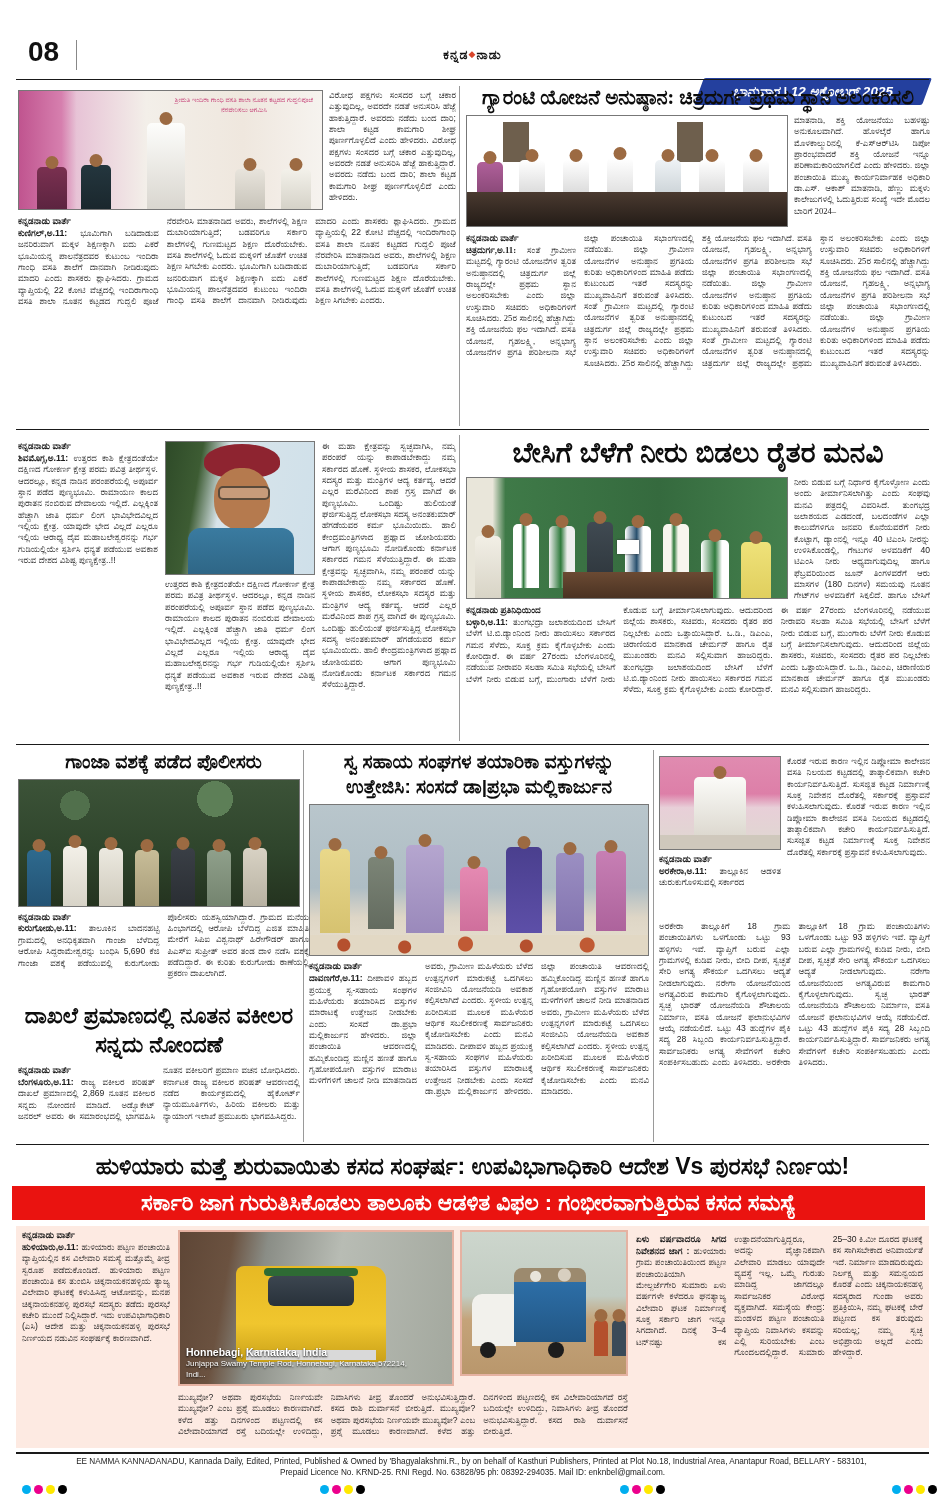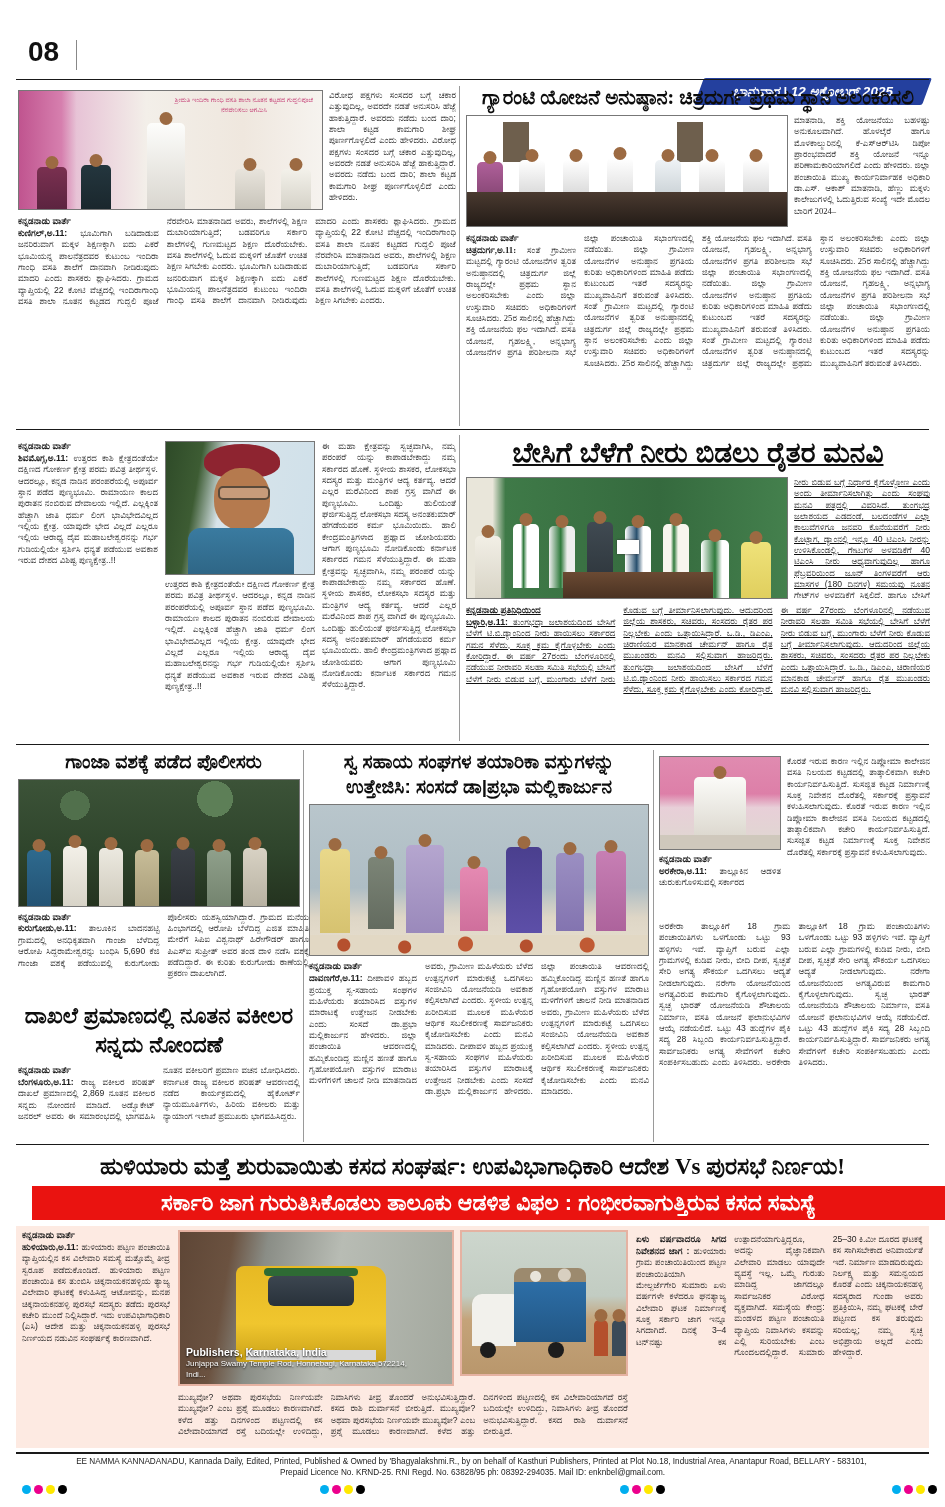--- a/index.html
+++ b/index.html
@@ -39,20 +39,23 @@
   .ftr{font-size:8.2px;text-align:center;color:#222;line-height:1.35;}
 </style>
 </head>
 <body>
 
 <div class="page">
 
   <div class="abs" style="left:0;top:34px;width:100%;height:46px;">
     <div class="abs" style="left:28px;top:2px;font-size:28px;font-weight:bold;">08</div>
     <div class="abs" style="left:76px;top:6px;width:1px;height:30px;background:#888;"></div>
+    <div class="abs" style="left:0;right:0;top:14px;text-align:center;font-weight:bold;font-size:12.5px;letter-spacing:1px;">
+      <span>ಕನ್ನಡ</span><span style="color:#d8452a;font-size:9px;vertical-align:2px;">◆</span><span>ನಾಡು</span>
+    </div>
     <div class="datebox">
       <span>ಭಾನುವಾರ | 12 ಅಕ್ಟೋಬರ್ 2025</span>
     </div>
   </div>
   <div class="rule-h" style="left:16px;top:79px;width:913px;"></div>
 
   <div class="abs" style="left:18px;top:84px;width:438px;height:342px;">
     <div style="display:flex;gap:6px;margin-top:6px;">
       <div class="photo" style="width:305px;height:120px;flex:none;
            background:linear-gradient(90deg,#c0548f 0%,#d67fae 14%,#e7c3d6 19%,#f3efe9 42%,#efe7de 74%,#f6f3ef 100%);">
@@ -117,21 +120,21 @@
           <div class="abs" style="left:22px;top:86px;width:106px;height:48px;border-radius:12px 12px 0 0;background:linear-gradient(#3a7ba0,#2e6585);"></div>
         </div>
         <div class="bd" style="height:124px;margin-top:4px;">ಉತ್ತರದ ಕಾಶಿ ಕ್ಷೇತ್ರದಂತೆಯೇ ದಕ್ಷಿಣದ ಗೋಕರ್ಣ ಕ್ಷೇತ್ರ ಪರಮ ಪವಿತ್ರ ತೀರ್ಥಸ್ಥಳ. ಆದರಲ್ಲೂ, ಕನ್ನಡ ನಾಡಿನ ಪರಂಪರೆಯಲ್ಲಿ ಅಪೂರ್ವ ಸ್ಥಾನ ಪಡೆದ ಪುಣ್ಯಭೂಮಿ. ರಾಮಾಯಣ ಕಾಲದ ಪುರಾತನ ನಂಬಿರುವ ದೇವಾಲಯ ಇಲ್ಲಿದೆ. ಎಲ್ಲಕ್ಕಿಂತ ಹೆಚ್ಚಾಗಿ ಜಾತಿ ಧರ್ಮ ಲಿಂಗ ಭಾವಿಭೇದವಿಲ್ಲದ ಇಲ್ಲಿಯ ಕ್ಷೇತ್ರ. ಯಾವುದೇ ಭೇದ ವಿಲ್ಲದೆ ಎಲ್ಲರೂ ಇಲ್ಲಿಯ ಆರಾಧ್ಯ ದೈವ ಮಹಾಬಲೇಶ್ವರನನ್ನು ಗರ್ಭ ಗುಡಿಯಲ್ಲಿಯೇ ಸ್ಪರ್ಶಿಸಿ ಧನ್ಯತೆ ಪಡೆಯುವ ಅವಕಾಶ ಇರುವ ದೇಶದ ವಿಶಿಷ್ಟ ಪುಣ್ಯಕ್ಷೇತ್ರ..!!</div>
       </div>
       <div class="bd" style="flex:1;height:264px;">ಈ ಮಹಾ ಕ್ಷೇತ್ರವನ್ನು ಸ್ವಚ್ಛವಾಗಿಸಿ, ನಮ್ಮ ಪರಂಪರೆ ಯನ್ನು ಕಾಪಾಡಬೇಕಾದ್ದು ನಮ್ಮ ಸರ್ಕಾರದ ಹೊಣೆ. ಸ್ಥಳೀಯ ಶಾಸಕರ, ಲೋಕಸಭಾ ಸದಸ್ಯರ ಮತ್ತು ಮಂತ್ರಿಗಳ ಆದ್ಯ ಕರ್ತವ್ಯ. ಆದರೆ ಎಲ್ಲರ ಮರೆವಿನಿಂದ ಶಾಪ ಗ್ರಸ್ತ ವಾಗಿದೆ ಈ ಪುಣ್ಯಭೂಮಿ. ಒಂದಿಷ್ಟು ಹುಲಿಯಂತೆ ಘರ್ಜಿಸುತ್ತಿದ್ದ ಲೋಕಸಭಾ ಸದಸ್ಯ ಅನಂತಕುಮಾರ್ ಹೆಗಡೆಯವರ ಕರ್ಮ ಭೂಮಿಯಿದು. ಹಾಲಿ ಕೇಂದ್ರಮಂತ್ರಿಗಳಾದ ಪ್ರಹ್ಲಾದ ಜೋಶಿಯವರು ಆಗಾಗ ಪುಣ್ಯಭೂಮಿ ನೋಡಿಕೊಂಡು ಕರ್ನಾಟಕ ಸರ್ಕಾರದ ಗಮನ ಸೆಳೆಯುತ್ತಿದ್ದಾರೆ. ಈ ಮಹಾ ಕ್ಷೇತ್ರವನ್ನು ಸ್ವಚ್ಛವಾಗಿಸಿ, ನಮ್ಮ ಪರಂಪರೆ ಯನ್ನು ಕಾಪಾಡಬೇಕಾದ್ದು ನಮ್ಮ ಸರ್ಕಾರದ ಹೊಣೆ. ಸ್ಥಳೀಯ ಶಾಸಕರ, ಲೋಕಸಭಾ ಸದಸ್ಯರ ಮತ್ತು ಮಂತ್ರಿಗಳ ಆದ್ಯ ಕರ್ತವ್ಯ. ಆದರೆ ಎಲ್ಲರ ಮರೆವಿನಿಂದ ಶಾಪ ಗ್ರಸ್ತ ವಾಗಿದೆ ಈ ಪುಣ್ಯಭೂಮಿ. ಒಂದಿಷ್ಟು ಹುಲಿಯಂತೆ ಘರ್ಜಿಸುತ್ತಿದ್ದ ಲೋಕಸಭಾ ಸದಸ್ಯ ಅನಂತಕುಮಾರ್ ಹೆಗಡೆಯವರ ಕರ್ಮ ಭೂಮಿಯಿದು. ಹಾಲಿ ಕೇಂದ್ರಮಂತ್ರಿಗಳಾದ ಪ್ರಹ್ಲಾದ ಜೋಶಿಯವರು ಆಗಾಗ ಪುಣ್ಯಭೂಮಿ ನೋಡಿಕೊಂಡು ಕರ್ನಾಟಕ ಸರ್ಕಾರದ ಗಮನ ಸೆಳೆಯುತ್ತಿದ್ದಾರೆ.</div>
     </div>
   </div>
 
   <div class="rule-v" style="left:459px;top:435px;height:306px;"></div>
 
-  <div class="abs" style="left:466px;top:435px;width:464px;height:306px;text-decoration:underline;">
+  <div class="abs" style="left:466px;top:435px;width:464px;height:306px;">
     <h2 class="hl hl4">ಬೇಸಿಗೆ ಬೆಳೆಗೆ ನೀರು ಬಿಡಲು ರೈತರ ಮನವಿ</h2>
     <div style="display:flex;gap:6px;margin-top:7px;">
       <div class="photo" style="width:322px;height:122px;flex:none;
            background:linear-gradient(90deg,#e9e6da 0%,#e9e6da 8%,#3f7a48 12%,#356a3e 60%,#44804d 100%);">
         <div class="person" style="left:8px;bottom:0;width:26px;height:62px;background:linear-gradient(#f2efe6,#d8d4c6);"></div>
         <div class="person" style="left:46px;bottom:10px;width:26px;height:64px;background:linear-gradient(90deg,#fff 30%,#2f7a3c 40%,#fff 55%);"></div>
         <div class="person" style="left:82px;bottom:10px;width:26px;height:62px;background:linear-gradient(90deg,#eee,#2f7a3c 45%,#eee 70%);"></div>
         <div class="person" style="left:120px;bottom:10px;width:26px;height:66px;background:linear-gradient(#404a52,#2c343a);"></div>
         <div class="person" style="left:158px;bottom:10px;width:26px;height:62px;background:linear-gradient(90deg,#fff,#28506e 45%,#fff 70%);"></div>
         <div class="person" style="left:196px;bottom:10px;width:26px;height:64px;background:linear-gradient(90deg,#f7f5ee 30%,#2f7a3c 42%,#f7f5ee 58%);"></div>
@@ -218,40 +221,40 @@
           <span>ತಾಲ್ಲೂಕಿನ ಆಡಳಿತ ಚುರುಕುಗೊಳಿಸುವಲ್ಲಿ ಸರ್ಕಾರದ</span>
         </div>
       </div>
       <div class="bd" style="flex:1;height:160px;">ಕೊರತೆ ಇರುವ ಕಾರಣ ಇಲ್ಲಿನ ಡಿಪ್ಲೋಮಾ ಕಾಲೇಜಿನ ವಸತಿ ನಿಲಯದ ಕಟ್ಟಡದಲ್ಲಿ ತಾತ್ಕಾಲಿಕವಾಗಿ ಕಚೇರಿ ಕಾರ್ಯನಿರ್ವಹಿಸುತ್ತಿದೆ. ಸುಸಜ್ಜಿತ ಕಟ್ಟಡ ನಿರ್ಮಾಣಕ್ಕೆ ಸೂಕ್ತ ನಿವೇಶನ ದೊರೆತಲ್ಲಿ ಸರ್ಕಾರಕ್ಕೆ ಪ್ರಸ್ತಾವನೆ ಕಳುಹಿಸಲಾಗುವುದು. ಕೊರತೆ ಇರುವ ಕಾರಣ ಇಲ್ಲಿನ ಡಿಪ್ಲೋಮಾ ಕಾಲೇಜಿನ ವಸತಿ ನಿಲಯದ ಕಟ್ಟಡದಲ್ಲಿ ತಾತ್ಕಾಲಿಕವಾಗಿ ಕಚೇರಿ ಕಾರ್ಯನಿರ್ವಹಿಸುತ್ತಿದೆ. ಸುಸಜ್ಜಿತ ಕಟ್ಟಡ ನಿರ್ಮಾಣಕ್ಕೆ ಸೂಕ್ತ ನಿವೇಶನ ದೊರೆತಲ್ಲಿ ಸರ್ಕಾರಕ್ಕೆ ಪ್ರಸ್ತಾವನೆ ಕಳುಹಿಸಲಾಗುವುದು.</div>
     </div>
     <div class="bd cols2" style="margin-top:5px;height:186px;">ಅರಕೇರಾ ತಾಲ್ಲೂಕಿಗೆ 18 ಗ್ರಾಮ ಪಂಚಾಯಿತಿಗಳು ಒಳಗೊಂಡು ಒಟ್ಟು 93 ಹಳ್ಳಿಗಳು ಇವೆ. ವ್ಯಾಪ್ತಿಗೆ ಬರುವ ಎಲ್ಲಾ ಗ್ರಾಮಗಳಲ್ಲಿ ಕುಡಿವ ನೀರು, ಬೀದಿ ದೀಪ, ಸ್ವಚ್ಛತೆ ಸೇರಿ ಅಗತ್ಯ ಸೌಕರ್ಯ ಒದಗಿಸಲು ಆದ್ಯತೆ ನೀಡಲಾಗುವುದು. ನರೇಗಾ ಯೋಜನೆಯಿಂದ ಅಗತ್ಯವಿರುವ ಕಾಮಗಾರಿ ಕೈಗೊಳ್ಳಲಾಗುವುದು. ಸ್ವಚ್ಛ ಭಾರತ್ ಯೋಜನೆಯಡಿ ಶೌಚಾಲಯ ನಿರ್ಮಾಣ, ವಸತಿ ಯೋಜನೆ ಫಲಾನುಭವಿಗಳ ಆಯ್ಕೆ ನಡೆಯಲಿದೆ. ಒಟ್ಟು 43 ಹುದ್ದೆಗಳ ಪೈಕಿ ಸದ್ಯ 28 ಸಿಬ್ಬಂದಿ ಕಾರ್ಯನಿರ್ವಹಿಸುತ್ತಿದ್ದಾರೆ. ಸಾರ್ವಜನಿಕರು ಅಗತ್ಯ ಸೇವೆಗಳಿಗೆ ಕಚೇರಿ ಸಂಪರ್ಕಿಸಬಹುದು ಎಂದು ತಿಳಿಸಿದರು. ಅರಕೇರಾ ತಾಲ್ಲೂಕಿಗೆ 18 ಗ್ರಾಮ ಪಂಚಾಯಿತಿಗಳು ಒಳಗೊಂಡು ಒಟ್ಟು 93 ಹಳ್ಳಿಗಳು ಇವೆ. ವ್ಯಾಪ್ತಿಗೆ ಬರುವ ಎಲ್ಲಾ ಗ್ರಾಮಗಳಲ್ಲಿ ಕುಡಿವ ನೀರು, ಬೀದಿ ದೀಪ, ಸ್ವಚ್ಛತೆ ಸೇರಿ ಅಗತ್ಯ ಸೌಕರ್ಯ ಒದಗಿಸಲು ಆದ್ಯತೆ ನೀಡಲಾಗುವುದು. ನರೇಗಾ ಯೋಜನೆಯಿಂದ ಅಗತ್ಯವಿರುವ ಕಾಮಗಾರಿ ಕೈಗೊಳ್ಳಲಾಗುವುದು. ಸ್ವಚ್ಛ ಭಾರತ್ ಯೋಜನೆಯಡಿ ಶೌಚಾಲಯ ನಿರ್ಮಾಣ, ವಸತಿ ಯೋಜನೆ ಫಲಾನುಭವಿಗಳ ಆಯ್ಕೆ ನಡೆಯಲಿದೆ. ಒಟ್ಟು 43 ಹುದ್ದೆಗಳ ಪೈಕಿ ಸದ್ಯ 28 ಸಿಬ್ಬಂದಿ ಕಾರ್ಯನಿರ್ವಹಿಸುತ್ತಿದ್ದಾರೆ. ಸಾರ್ವಜನಿಕರು ಅಗತ್ಯ ಸೇವೆಗಳಿಗೆ ಕಚೇರಿ ಸಂಪರ್ಕಿಸಬಹುದು ಎಂದು ತಿಳಿಸಿದರು.</div>
   </div>
 
   <div class="rule-h" style="left:16px;top:1144px;width:913px;"></div>
 
-  <div class="abs hl hl7" style="left:16px;top:1152px;width:913px;font-size:23px;font-family:Liberation Serif, serif;">ಹುಳಿಯಾರು ಮತ್ತೆ ಶುರುವಾಯಿತು ಕಸದ ಸಂಘರ್ಷ: ಉಪವಿಭಾಗಾಧಿಕಾರಿ ಆದೇಶ Vs ಪುರಸಭೆ ನಿರ್ಣಯ!</div>
-  <div class="redband" style="left:32px;top:1186px;width:913px;height:34px;line-height:34px;">
+  <div class="abs hl hl7" style="left:16px;top:1152px;width:913px;font-size:23px;">ಹುಳಿಯಾರು ಮತ್ತೆ ಶುರುವಾಯಿತು ಕಸದ ಸಂಘರ್ಷ: ಉಪವಿಭಾಗಾಧಿಕಾರಿ ಆದೇಶ Vs ಪುರಸಭೆ ನಿರ್ಣಯ!</div>
+  <div class="redband" style="left:12px;top:1186px;width:913px;height:34px;line-height:34px;">
     <span>ಸರ್ಕಾರಿ ಜಾಗ ಗುರುತಿಸಿಕೊಡಲು ತಾಲೂಕು ಆಡಳಿತ ವಿಫಲ :  ಗಂಭೀರವಾಗುತ್ತಿರುವ ಕಸದ ಸಮಸ್ಯೆ</span>
   </div>
 
   <div class="abs" style="left:16px;top:1226px;width:913px;height:222px;background:#fdeae2;">
     <div class="bd" style="position:absolute;left:6px;top:4px;width:148px;height:214px;">
       <span class="dl">ಕನ್ನಡನಾಡು ವಾರ್ತೆ</span><br>
       <span class="dl">ಹುಳಿಯಾರು,ಅ.11:</span>
       <span>ಹುಳಿಯಾರು ಪಟ್ಟಣ ಪಂಚಾಯಿತಿ ವ್ಯಾಪ್ತಿಯಲ್ಲಿನ ಕಸ ವಿಲೇವಾರಿ ಸಮಸ್ಯೆ ಮತ್ತೊಮ್ಮೆ ತೀವ್ರ ಸ್ವರೂಪ ಪಡೆದುಕೊಂಡಿದೆ. ಹುಳಿಯಾರು ಪಟ್ಟಣ ಪಂಚಾಯಿತಿ ಕಸ ತುಂಬಿಸಿ ಚಿಕ್ಕನಾಯಕನಹಳ್ಳಿಯ ತ್ಯಾಜ್ಯ ವಿಲೇವಾರಿ ಘಟಕಕ್ಕೆ ಕಳುಹಿಸಿದ್ದ ಆಟೋವನ್ನು, ಮನಪ ಚಿಕ್ಕನಾಯಕನಹಳ್ಳಿ ಪುರಸಭೆ ಸದಸ್ಯರು ತಡೆದು ಪುರಸಭೆ ಕಚೇರಿ ಮುಂದೆ ನಿಲ್ಲಿಸಿದ್ದಾರೆ. ಇದು ಉಪವಿಭಾಗಾಧಿಕಾರಿ (ಎಸಿ) ಆದೇಶ ಮತ್ತು ಚಿಕ್ಕನಾಯಕನಹಳ್ಳಿ ಪುರಸಭೆ ನಿರ್ಣಯದ ನಡುವಿನ ಸಂಘರ್ಷಕ್ಕೆ ಕಾರಣವಾಗಿದೆ.</span>
     </div>
 
     <div class="photo pframe" style="position:absolute;left:162px;top:4px;width:276px;height:156px;
          background:linear-gradient(100deg,#5e4636 0%,#6b5240 18%,#8a8d86 30%,#b8bcb4 55%,#a3a89e 100%);">
       <div class="abs" style="left:56px;top:34px;width:150px;height:96px;border-radius:8px 14px 4px 4px;background:linear-gradient(180deg,#e7b923 0%,#f0c62e 60%,#caa118 100%);"></div>
       <div class="abs" style="left:88px;top:44px;width:86px;height:30px;border-radius:6px;background:linear-gradient(#3c4650,#28313a);"></div>
       <div class="abs" style="left:84px;top:36px;width:94px;height:8px;border-radius:4px;background:#2e6b34;"></div>
       <div class="abs" style="left:66px;top:118px;width:130px;height:10px;background:#d9d9d9;"></div>
       <div class="gps">
-        <b>Publishers, Karnataka, India</b><br>
+        <b>Honnebagi, Karnataka, India</b><br>
         <span>Junjappa Swamy Temple Rod, Honnebagi, Karnataka 572214, Indi...</span>
       </div>
     </div>
 
     <div class="photo pframe" style="position:absolute;left:444px;top:4px;width:168px;height:146px;
          background:linear-gradient(180deg,#cdd6cd 0%,#c2ccc2 45%,#c4a379 62%,#b9976c 100%);">
       <div class="abs" style="left:10px;top:62px;width:44px;height:52px;border-radius:10px 4px 0 0;background:#f2f1ec;"></div>
       <div class="abs" style="left:52px;top:48px;width:72px;height:62px;background:linear-gradient(#2d6fa8,#225684);"></div>
       <div class="abs" style="left:52px;top:36px;width:72px;height:14px;border-radius:8px 8px 0 0;background:radial-gradient(circle at 30% 60%,#e8e4da 0 5px,transparent 6px),radial-gradient(circle at 70% 50%,#d8cfc0 0 6px,transparent 7px),#9c8a6e;"></div>
       <div class="abs" style="left:18px;top:110px;width:16px;height:16px;border-radius:50%;background:#1c1c1c;"></div>

